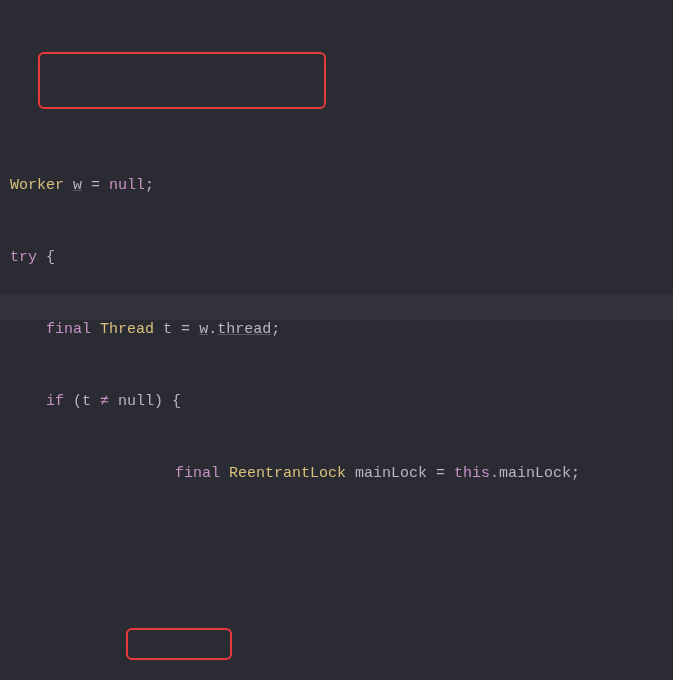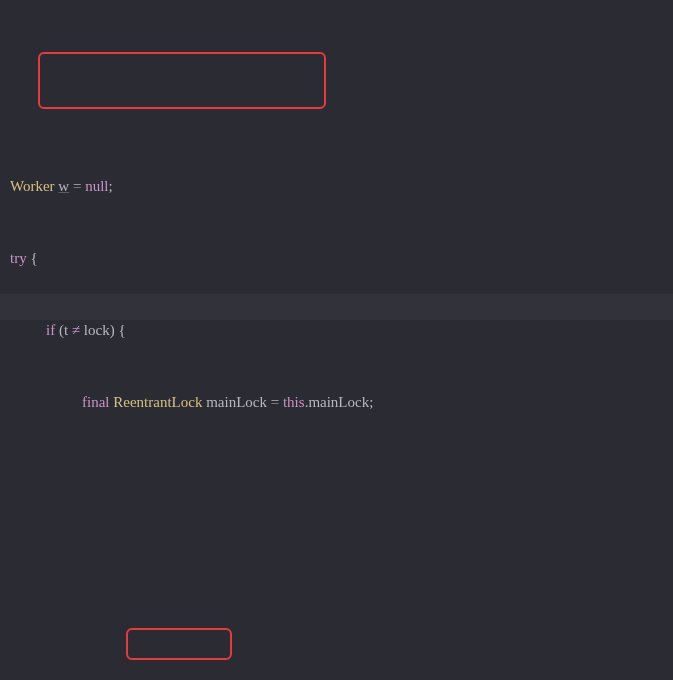--- a/index.html
+++ b/index.html
@@ -12,24 +12,24 @@
   }
   .code-area {
     font-family: "Consolas", "Menlo", "Monaco", "Courier New", monospace;
     font-size: 15px;
     line-height: 24px;
     color: #b7b6c4;
     padding: 6px 0 0 10px;
     white-space: pre;
     position: relative;
   }
-  .line { display: block; height: 24px; font-family: Liberation Serif, serif; }
+  .line { display: block; height: 24px; }
   .indent0 { padding-left: 0; }
   .indent1 { padding-left: 36px; }
-  .indent2 { padding-left: 72px; }
+  .indent2 { padding-left: 72px; text-align: center; }
   .kw   { color: #c792c4; }           
   .type { color: #d7c07a; }
   .ul   { text-decoration: underline; text-decoration-color: #5a5a66; }
   .box-red {
     position: absolute;
     border: 2px solid #e83a3a;
     border-radius: 6px;
     pointer-events: none;
   }
   .highlight-band {
@@ -43,21 +43,22 @@
 <body>
 
 <div class="code-area">
 
   
   <div class="highlight-band" style="top:294px;height:26px;"></div>
 
   
   <span class="line indent0"><span class="type">Worker</span> <span class="ul">w</span> <span>=</span> <span class="kw">null</span><span>;</span></span>
   <span class="line indent0"><span class="kw">try</span> <span>{</span></span>
-  <span class="line indent1"><span class="kw">if</span> <span>(t </span><span class="kw">≠</span><span> lock) {</span></span>
+  <span class="line indent1"><span class="kw">final</span> <span class="type">Thread</span> <span>t</span> <span>=</span> <span class="ul">w</span><span>.</span><span class="ul">thread</span><span>;</span></span>
+  <span class="line indent1"><span class="kw">if</span> <span>(t </span><span class="kw">≠</span><span> null) {</span></span>
   <span class="line indent2"><span class="kw">final</span> <span class="type">ReentrantLock</span> <span>mainLock</span> <span>=</span> <span class="kw">this</span><span>.mainLock;</span></span>
   <span class="line indent2"> </span>
   
   
   
   
   
   
   
   

